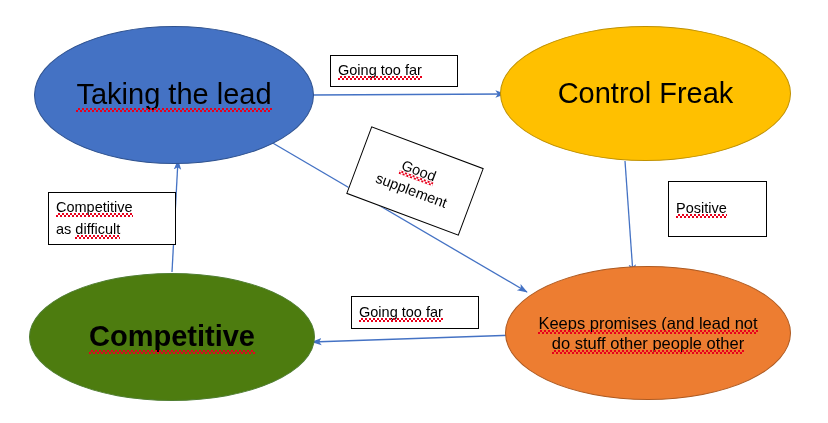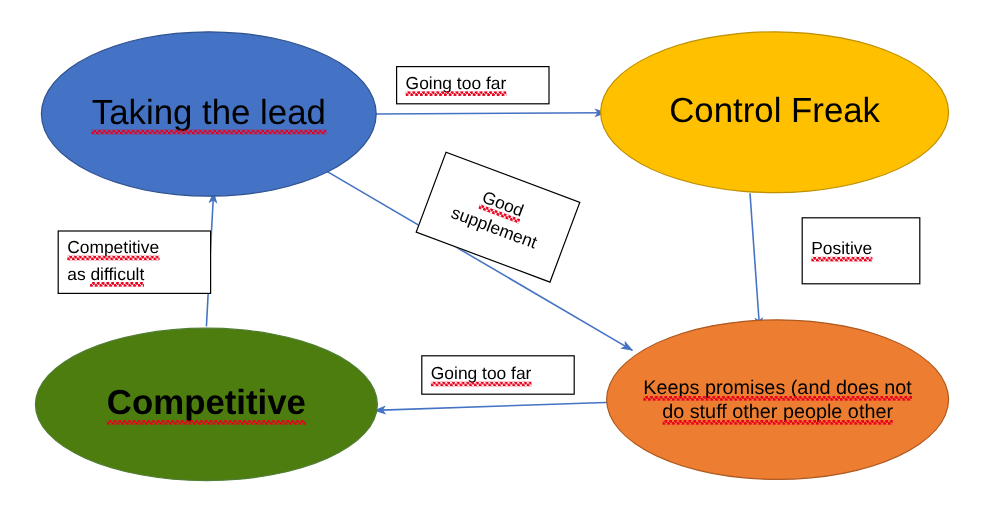--- a/index.html
+++ b/index.html
@@ -122,21 +122,21 @@
   </div>
 
   <div class="node node-green" id="node-competitive" style="left:29px; top:273px; width:286px; height:128px; font-size:29px;">
     <span class="node-label">
       <span class="sp">Competitive</span>
     </span>
   </div>
 
   <div class="node node-orange" id="node-keeps-promises" style="left:505px; top:266px; width:286px; height:134px; font-size:16.5px;">
     <span class="node-label">
-      <span class="sp">Keeps promises (and does not</span><br>
+      <span class="sp">Keeps promises (and lead not</span><br>
       <span class="sp">do stuff other people other</span><br>
     </span>
   </div>
 
   <div class="tag tag-center" id="tag-going-too-far-top" style="left:330px; top:55px; width:128px; height:32px;">
     <span class="line">
       <span class="sp">Going too far</span>
     </span>
   </div>
 

